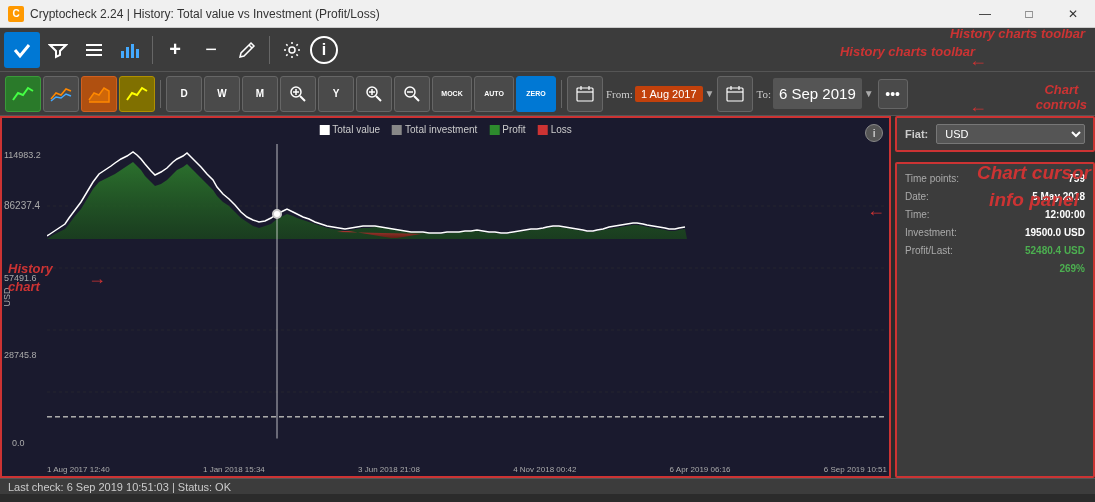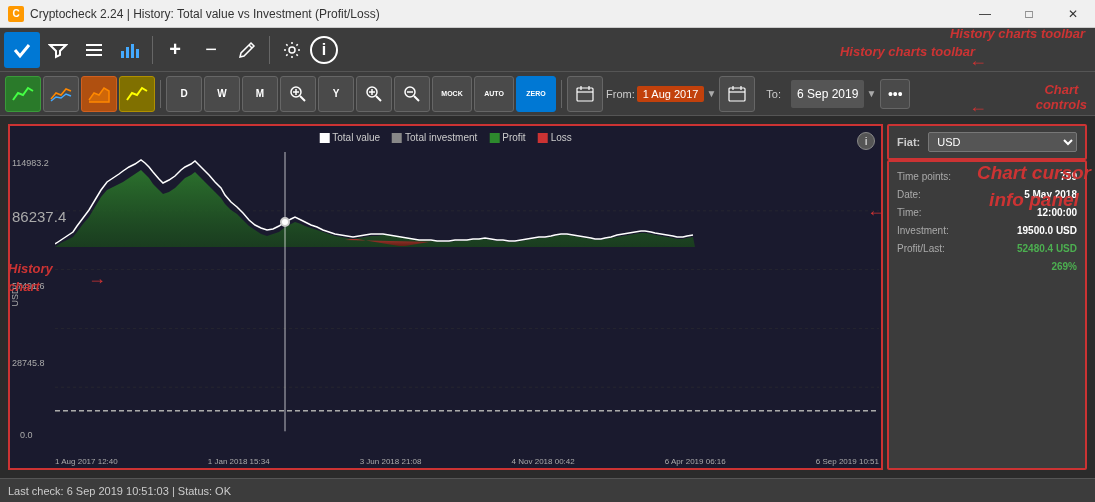--- a/index.html
+++ b/index.html
@@ -121,36 +121,37 @@
       border-color: #d06020;
     }
     .chart-toolbar-btn.btn-yellow {
       background: #807000;
       border-color: #b09000;
     }
     .date-label {
       color: #ccc;
       font-size: 11px;
       margin-right: 4px;
+      font-family: Liberation Serif, serif;
     }
     .date-value {
       color: white;
       font-size: 11px;
       background: #555;
       border: none;
       padding: 1px 4px;
       border-radius: 2px;
     }
 
     
     .content-area {
       display: flex;
       height: calc(502px - 28px - 44px - 44px - 24px);
       background: #2b2b2b;
-      padding: 8px;
+      padding: 0;
       gap: 4px;
     }
 
     
     .chart-container {
       flex: 1;
       border: 2px solid #cc3333;
       background: #1a1a2e;
       position: relative;
       overflow: hidden;
@@ -203,21 +204,21 @@
       top: 26px;
       right: 4px;
       bottom: 22px;
     }
 
     
     .right-panel {
       width: 200px;
       display: flex;
       flex-direction: column;
-      gap: 0;
+      gap: 10px;
     }
 
     .fiat-selector {
       background: #3c3c3c;
       border: 2px solid #cc3333;
       padding: 6px 8px;
       display: flex;
       align-items: center;
       gap: 8px;
       border-radius: 2px;
@@ -262,21 +263,21 @@
       font-size: 10px;
       font-weight: bold;
     }
     .info-val.profit {
       color: #4caf50;
     }
 
     
     .status-bar {
       background: #3c3c3c;
-      height: 24px;
+      height: 16px;
       display: flex;
       align-items: center;
       padding: 0 8px;
       font-size: 11px;
       color: #ccc;
       border-top: 1px solid #555;
     }
 
     .more-btn {
       width: 30px;
@@ -424,22 +425,22 @@
   <div class="date-value" style="background:#c2410c;color:white;font-size:11px;padding:2px 6px;border-radius:2px;cursor:pointer;">1 Aug 2017</div>
   <span style="color:#aaa;font-size:10px;margin:0 2px;cursor:pointer;">▼</span>
   <button class="chart-toolbar-btn">
     <svg width="18" height="16" viewBox="0 0 18 16" fill="none" stroke="white" stroke-width="1.2">
         <rect x="1" y="2" width="16" height="13" rx="1"></rect>
         <line x1="1" y1="6" x2="17" y2="6"></line>
         <line x1="5" y1="0" x2="5" y2="4"></line>
         <line x1="13" y1="0" x2="13" y2="4"></line>
       </svg>
   </button>
-  <span class="date-label" style="color:#ccc;font-size:11px;margin:0 10px;">To:</span>
-  <div class="date-value" style="background:#555;color:white;font-size:12px;padding:7px 6px;border-radius:2px;cursor:pointer;">6 Sep 2019</div>
+  <span class="date-label" style="color:#ccc;font-size:11px;margin:0 2px;">To:</span>
+  <div class="date-value" style="background:#555;color:white;font-size:15px;padding:7px 6px;border-radius:2px;cursor:pointer;">6 Sep 2019</div>
   <span style="color:#aaa;font-size:10px;margin:0 2px;cursor:pointer;">▼</span>
   <div class="more-btn">•••</div>
 </div>
 
 <div style="position:absolute; top:82px; right:8px; color:#cc3333; font-size:13px; font-weight:bold; font-style:italic; pointer-events:none; z-index:30; text-align:center;">Chart<br>controls</div>
 <div style="position:absolute; top:96px; right:108px; color:#cc3333; font-size:18px; pointer-events:none; z-index:30;">←</div>
 
 <div class="content-area">
 
   <div class="chart-container">
@@ -459,21 +460,21 @@
       </div>
       <div class="legend-item">
         <div class="legend-dot" style="background:#cc3333;"></div>
         <span>Loss</span>
       </div>
     </div>
 
     <div class="chart-info-btn">i</div>
 
     <div style="position:absolute; left:2px; top:32px; font-size:9px; color:#aaa; z-index:5;">114983.2</div>
-    <div style="position:absolute; left:2px; top:32px; font-size:15px; color:#aaa; z-index:5; top:82px;">86237.4</div>
+    <div style="position:absolute; left:2px; top:32px; font-size:10px; color:#aaa; z-index:5; top:82px;">86237.4</div>
     <div style="position:absolute; left:2px; top:32px; font-size:9px; color:#aaa; z-index:5; top:155px;">57491.6</div>
     <div style="position:absolute; left:2px; top:32px; font-size:9px; color:#aaa; z-index:5; top:232px;">28745.8</div>
     <div style="position:absolute; left:10px; bottom:28px; font-size:9px; color:#aaa; z-index:5;">0.0</div>
 
     <div style="position:absolute; left:0; top:50%; font-size:9px; color:#aaa; writing-mode:vertical-rl; transform:rotate(180deg) translateY(50%); z-index:5;">USD</div>
 
     <svg class="chart-svg" style="position:absolute; left:45px; top:26px; right:2px; bottom:22px; width:calc(100% - 47px); height:calc(100% - 48px);">
       <defs>
         <linearGradient id="greenGrad" x1="0" y1="0" x2="0" y2="1">
           <stop offset="0%" stop-color="#2d7a2d" stop-opacity="1"></stop>

